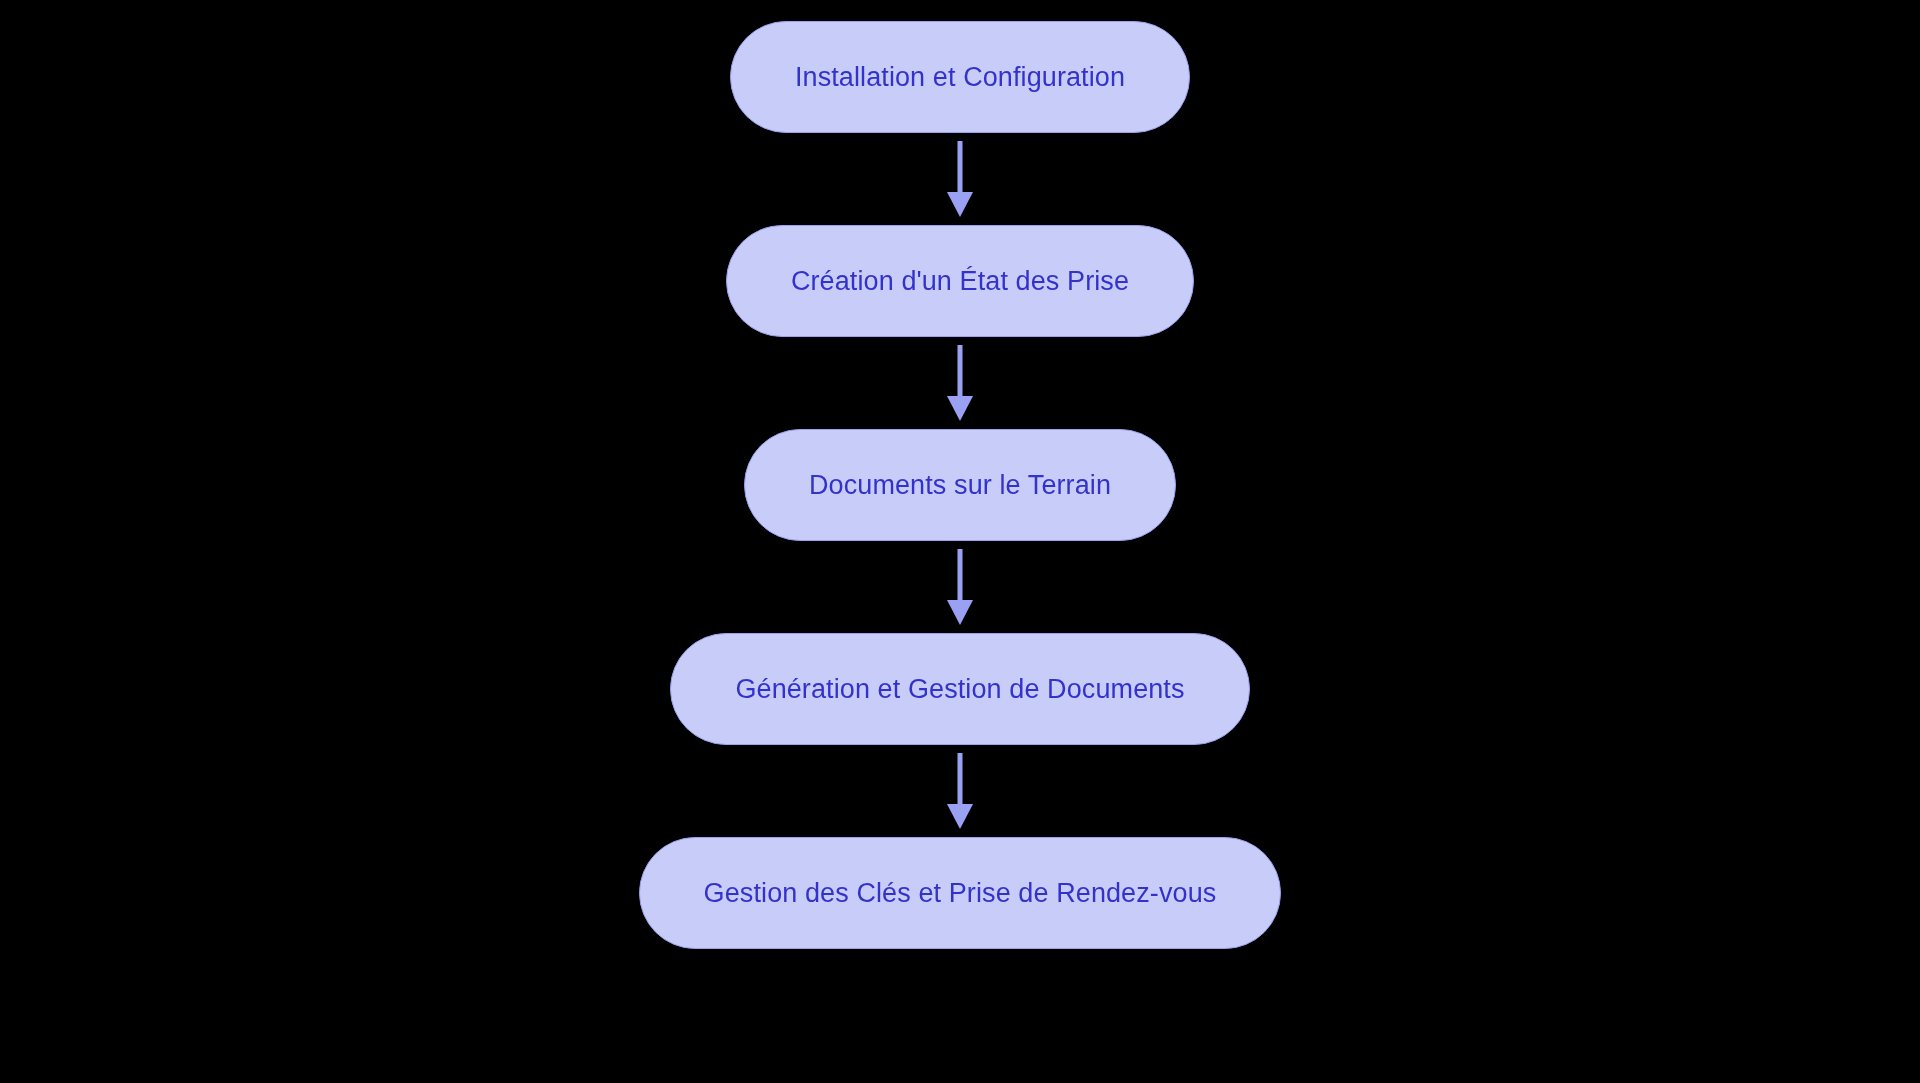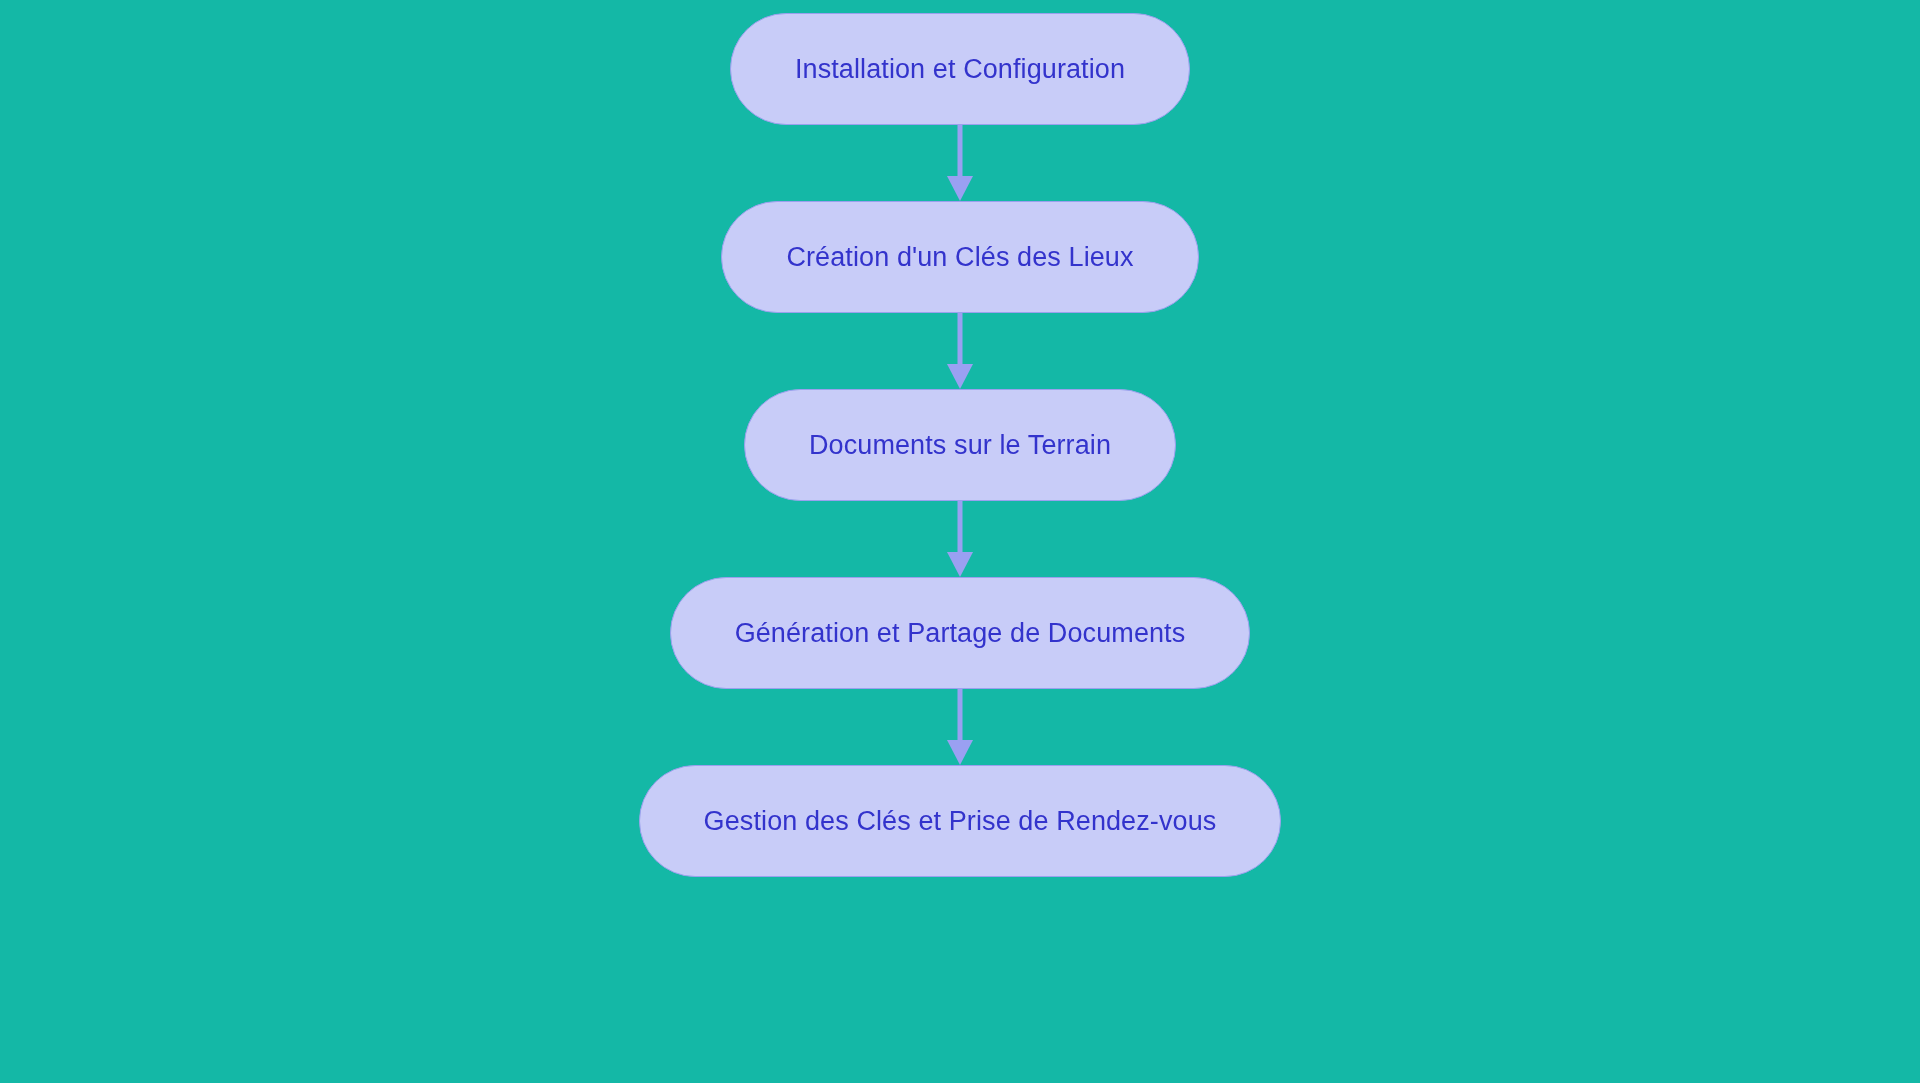--- a/index.html
+++ b/index.html
@@ -82,53 +82,53 @@
 
   
   .flow-top-spacer {
     height: 13px;
     flex: 0 0 auto;
   }
 </style>
 </head>
 <body>
 
-<div id="flowchart" style="background: #14b8a6;">
+<div id="flowchart" style="background: #000000; gap: 8px;">
 
   <div class="flow-top-spacer"></div>
 
   <div class="flow-node" style="background: rgb(200, 204, 248); border-color: rgb(154, 160, 238);">
     <span class="flow-node-label" style="color: rgb(51, 51, 204);">Installation et Configuration</span>
   </div>
 
   <div class="flow-connector">
     <div class="conn-line" style="background: rgb(154, 160, 242);"></div>
     <div class="conn-arrow" style="border-top-color: rgb(154, 160, 242);"></div>
   </div>
 
   <div class="flow-node" style="background: rgb(200, 204, 248); border-color: rgb(154, 160, 238);">
-    <span class="flow-node-label" style="color: rgb(51, 51, 204);">Création d'un Clés des Lieux</span>
+    <span class="flow-node-label" style="color: rgb(51, 51, 204);">Création d'un État des Prise</span>
   </div>
 
   <div class="flow-connector">
     <div class="conn-line" style="background: rgb(154, 160, 242);"></div>
     <div class="conn-arrow" style="border-top-color: rgb(154, 160, 242);"></div>
   </div>
 
   <div class="flow-node" style="background: rgb(200, 204, 248); border-color: rgb(154, 160, 238);">
     <span class="flow-node-label" style="color: rgb(51, 51, 204);">Documents sur le Terrain</span>
   </div>
 
   <div class="flow-connector">
     <div class="conn-line" style="background: rgb(154, 160, 242);"></div>
     <div class="conn-arrow" style="border-top-color: rgb(154, 160, 242);"></div>
   </div>
 
   <div class="flow-node" style="background: rgb(200, 204, 248); border-color: rgb(154, 160, 238);">
-    <span class="flow-node-label" style="color: rgb(51, 51, 204);">Génération et Partage de Documents</span>
+    <span class="flow-node-label" style="color: rgb(51, 51, 204);">Génération et Gestion de Documents</span>
   </div>
 
   <div class="flow-connector">
     <div class="conn-line" style="background: rgb(154, 160, 242);"></div>
     <div class="conn-arrow" style="border-top-color: rgb(154, 160, 242);"></div>
   </div>
 
   <div class="flow-node" style="background: rgb(200, 204, 248); border-color: rgb(154, 160, 238);">
     <span class="flow-node-label" style="color: rgb(51, 51, 204);">Gestion des Clés et Prise de Rendez-vous</span>
   </div>

